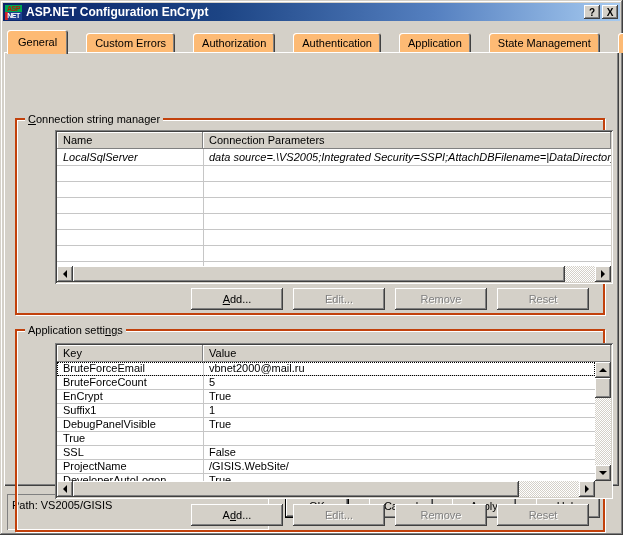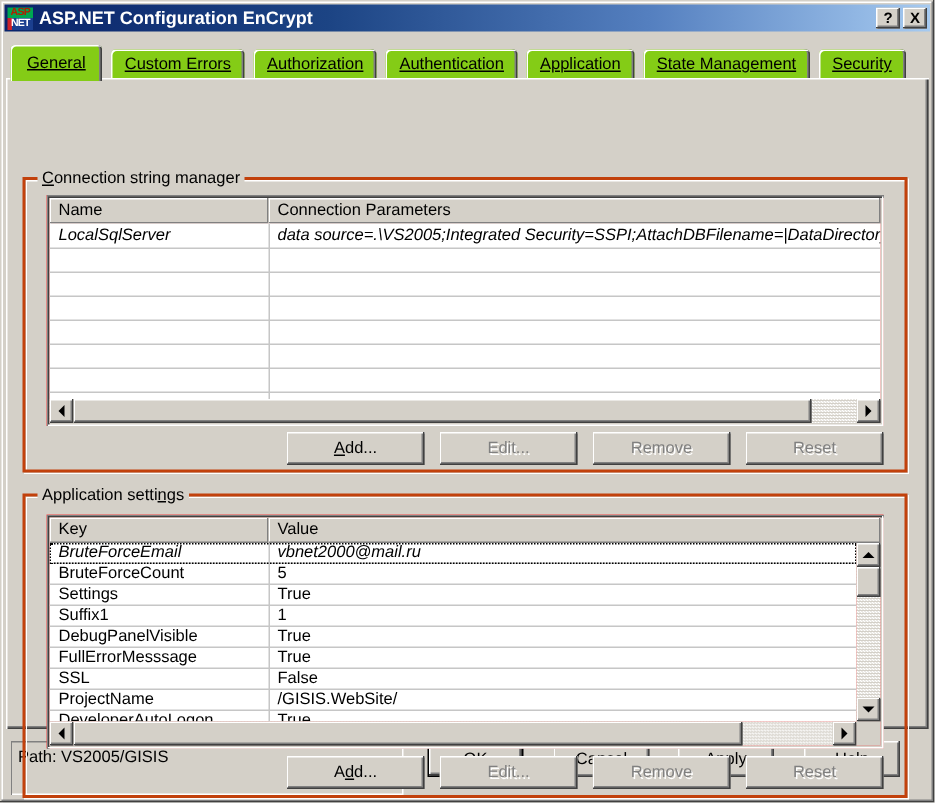--- a/index.html
+++ b/index.html
@@ -35,25 +35,24 @@
     width: 16px; height: 14px; background: #d4d0c8; margin-left: 2px; flex: none;
     display: flex; align-items: center; justify-content: center;
     font-size: 10px; font-weight: bold; color: #000;
     box-shadow: inset -1px -1px 0 #404040, inset 1px 1px 0 #ffffff,
                 inset -2px -2px 0 #808080, inset 2px 2px 0 #d4d0c8;
   }
 
   
   .tabstrip { position: absolute; left: 7px; top: 29px; height: 24px; display: flex; align-items: flex-end; }
   .tab {
-    height: 20px; padding: 0 9px; background: #84cc16; margin-right: 6px;
+    height: 20px; padding: 0 9px; background: #fdba74; margin-right: 18px;
     display: flex; align-items: center; white-space: nowrap;
     border-top-left-radius: 3px; border-top-right-radius: 3px;
     box-shadow: inset 1px 1px 0 #ffffff, inset -1px 0 0 #404040, inset -2px 0 0 #808080;
-    text-decoration: underline;
   }
   .tab.sel {
     height: 24px; margin-bottom: -1px; padding: 0 11px; z-index: 6; position: relative;
   }
 
   .tabpage {
     position: absolute; left: 4px; top: 52px; width: 615px; height: 434px; background: #d4d0c8;
     box-shadow: inset 1px 1px 0 #ffffff, inset -1px -1px 0 #404040, inset -2px -2px 0 #808080;
     z-index: 1;
   }
@@ -66,23 +65,24 @@
   .group .legend {
     position: absolute; top: -8px; left: 8px; background: #d4d0c8; padding: 0 3px;
     white-space: nowrap; height: 14px; line-height: 14px;
   }
   #group1 { left: 11px; top: 66px; width: 590px; height: 197px; }
   #group2 { left: 11px; top: 277px; width: 590px; height: 203px; }
   .u { text-decoration: underline; }
 
   
   .listview {
-    position: absolute; background: #ef4444;
+    position: absolute; background: #0f766e;
     box-shadow: inset 1px 1px 0 #808080, inset -1px -1px 0 #ffffff,
                 inset 2px 2px 0 #404040, inset -2px -2px 0 #d4d0c8;
+    margin-left: 24px;
   }
   #table1 { left: 14px; top: 10px; width: 558px; height: 154px; }
   #table2 { left: 14px; top: 12px; width: 558px; height: 156px; }
 
   .lv-header { position: absolute; left: 2px; top: 2px; right: 2px; height: 17px; display: flex; background: #d4d0c8; }
   .hcell {
     height: 17px; line-height: 16px; padding-left: 6px; background: #d4d0c8;
     box-shadow: inset -1px -1px 0 #808080, inset 1px 1px 0 #ffffff;
     white-space: nowrap; overflow: hidden;
   }
@@ -93,21 +93,21 @@
   #table2 .lv-rows { right: 18px; }
   .grid-vline { position: absolute; left: 146px; top: 0; bottom: 0; width: 1px; background: #c6c6c6; }
 
   .lv-row { display: flex; border-bottom: 1px solid #c6c6c6; position: relative; }
   #table1 .lv-row { height: 17px; line-height: 16px; }
   #table2 .lv-row { height: 14px; line-height: 13px; }
   .lv-row .cell { padding-left: 6px; white-space: nowrap; overflow: hidden; }
   .lv-row .cell.c1 { width: 146px; flex: none; }
   .lv-row .cell.c2 { flex: 1; }
   .lv-row.italic { font-style: italic; }
-  .lv-row.focused { outline: 1px dotted #000; outline-offset: -1px; font-style: italic; }
+  .lv-row.focused { outline: 1px dotted #000; outline-offset: -1px; }
 
   
   .dither { background: repeating-conic-gradient(#ffffff 0% 25%, #d4d0c8 0% 50%) 0 0/2px 2px; }
   .scroll-h { position: absolute; left: 2px; right: 2px; bottom: 2px; height: 16px; }
   #table2 .scroll-h { right: 18px; }
   .scroll-v { position: absolute; right: 2px; top: 19px; bottom: 18px; width: 16px; }
   .sb-btn {
     position: absolute; width: 16px; height: 16px; background: #d4d0c8;
     display: flex; align-items: center; justify-content: center;
     box-shadow: inset -1px -1px 0 #404040, inset 1px 1px 0 #ffffff,
@@ -232,33 +232,32 @@
           <div class="grid-vline"></div>
           <div class="lv-row focused">
             <div class="cell c1">BruteForceEmail</div>
             <div class="cell c2">vbnet2000@mail.ru</div>
           </div>
           <div class="lv-row">
             <div class="cell c1">BruteForceCount</div>
             <div class="cell c2">5</div>
           </div>
           <div class="lv-row">
-            <div class="cell c1">Settings</div>
+            <div class="cell c1">EnCrypt</div>
             <div class="cell c2">True</div>
           </div>
           <div class="lv-row">
             <div class="cell c1">Suffix1</div>
             <div class="cell c2">1</div>
           </div>
           <div class="lv-row">
             <div class="cell c1">DebugPanelVisible</div>
             <div class="cell c2">True</div>
           </div>
           <div class="lv-row">
-            <div class="cell c1">FullErrorMesssage</div>
             <div class="cell c2">True</div>
           </div>
           <div class="lv-row">
             <div class="cell c1">SSL</div>
             <div class="cell c2">False</div>
           </div>
           <div class="lv-row">
             <div class="cell c1">ProjectName</div>
             <div class="cell c2">/GISIS.WebSite/</div>
           </div>

